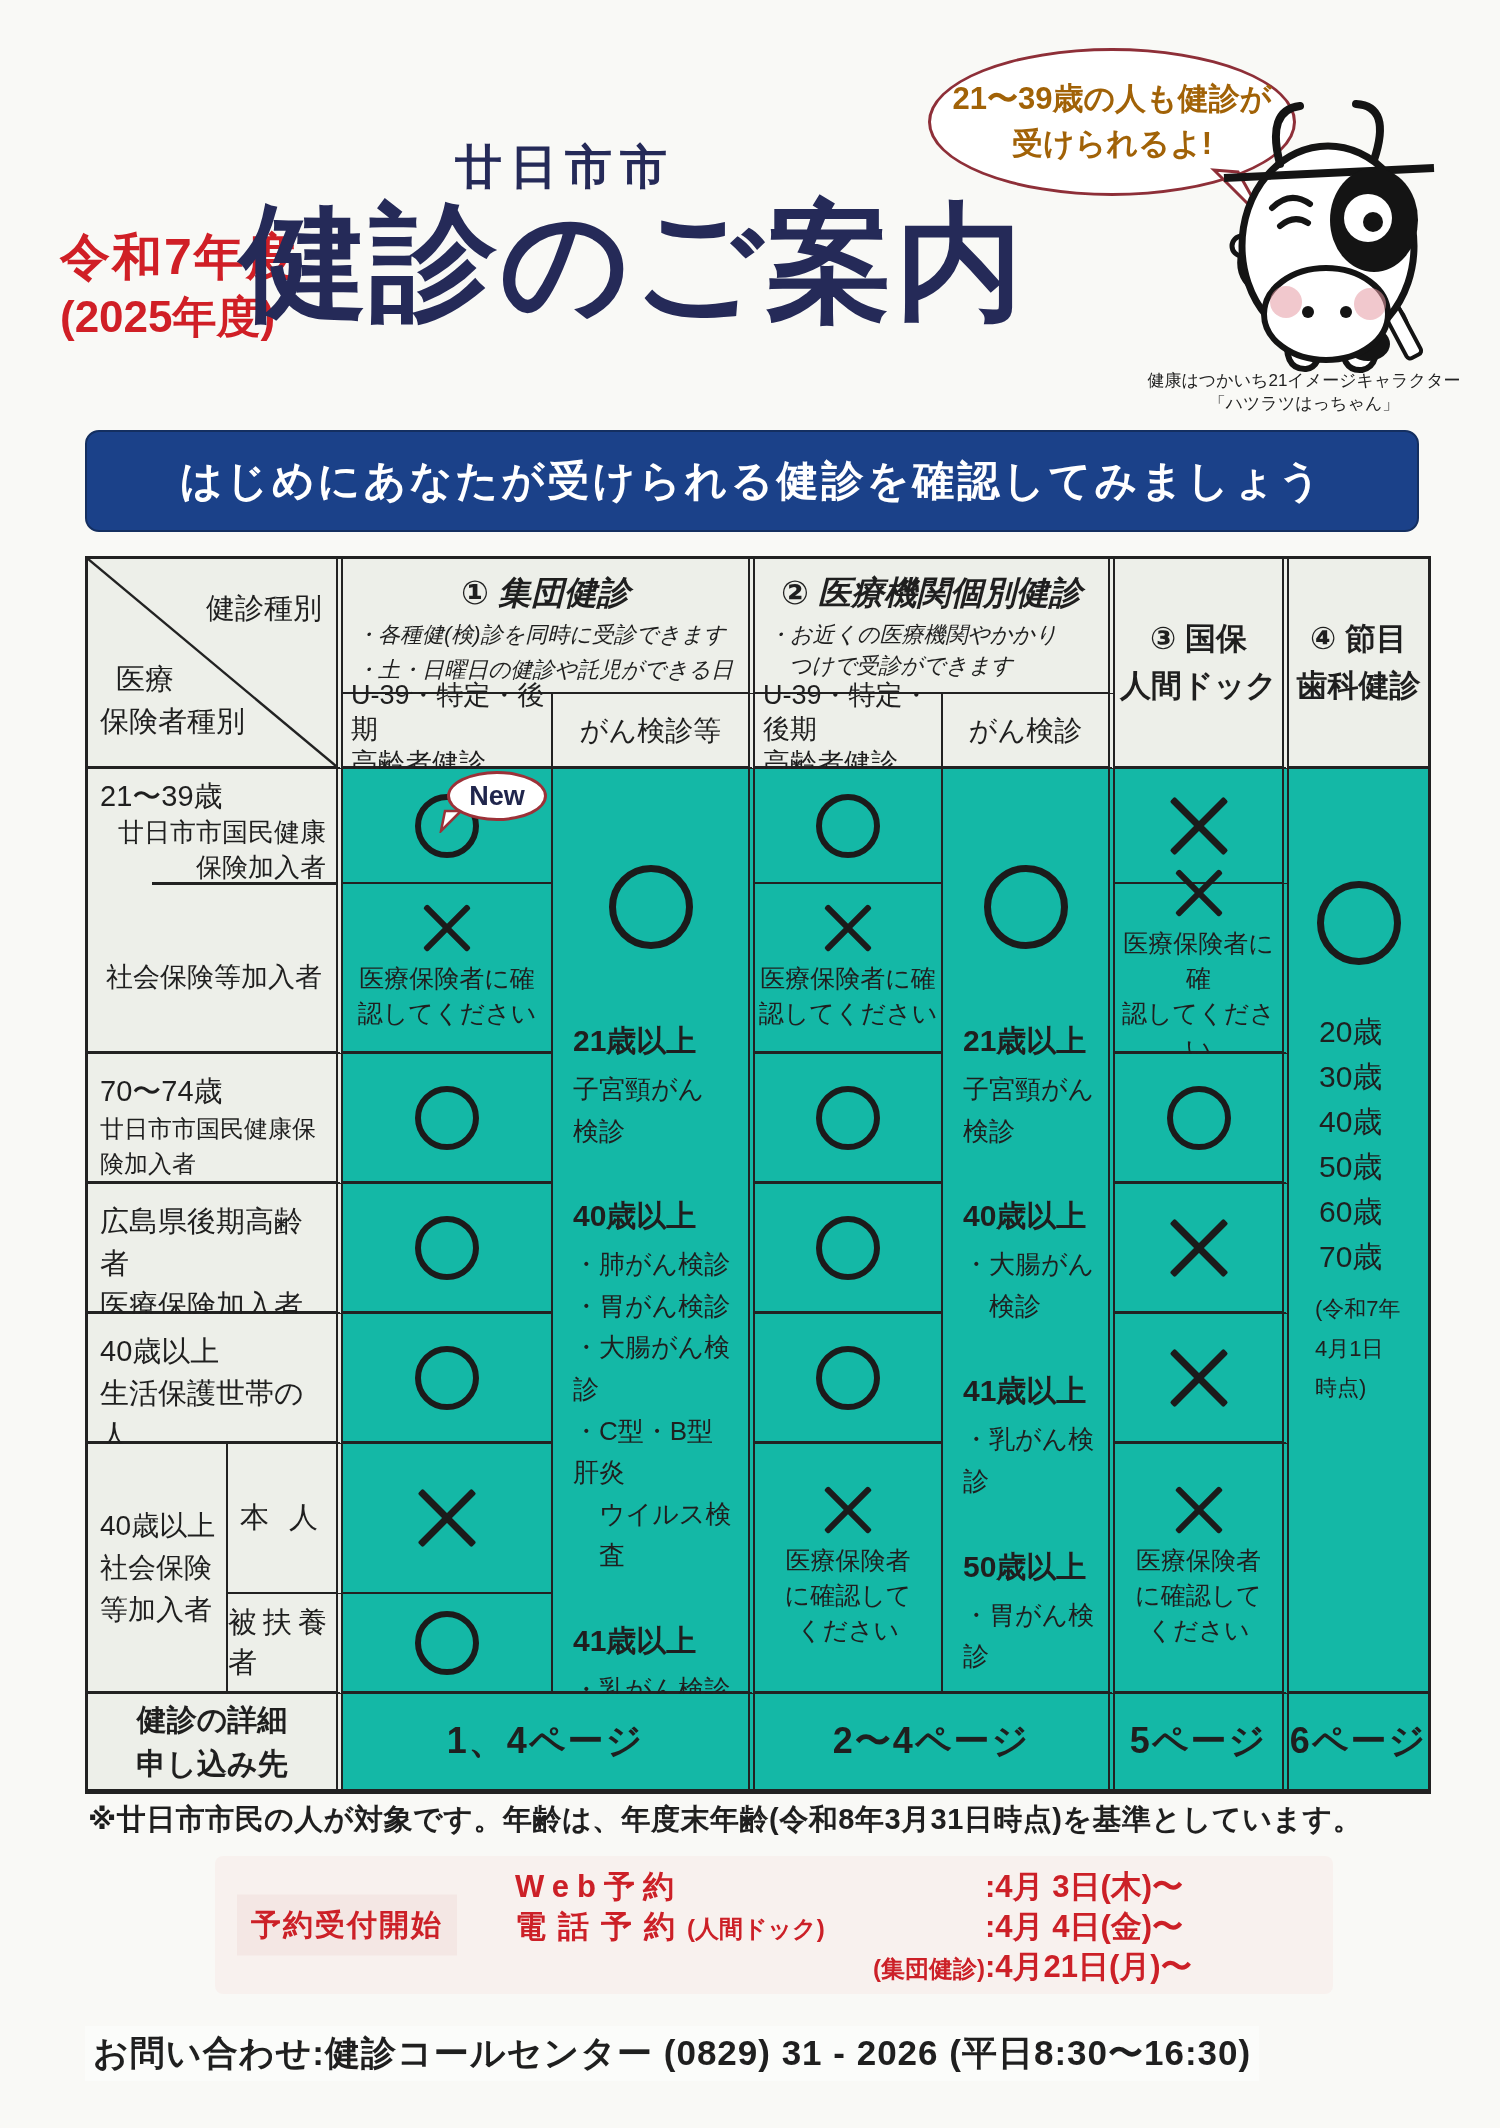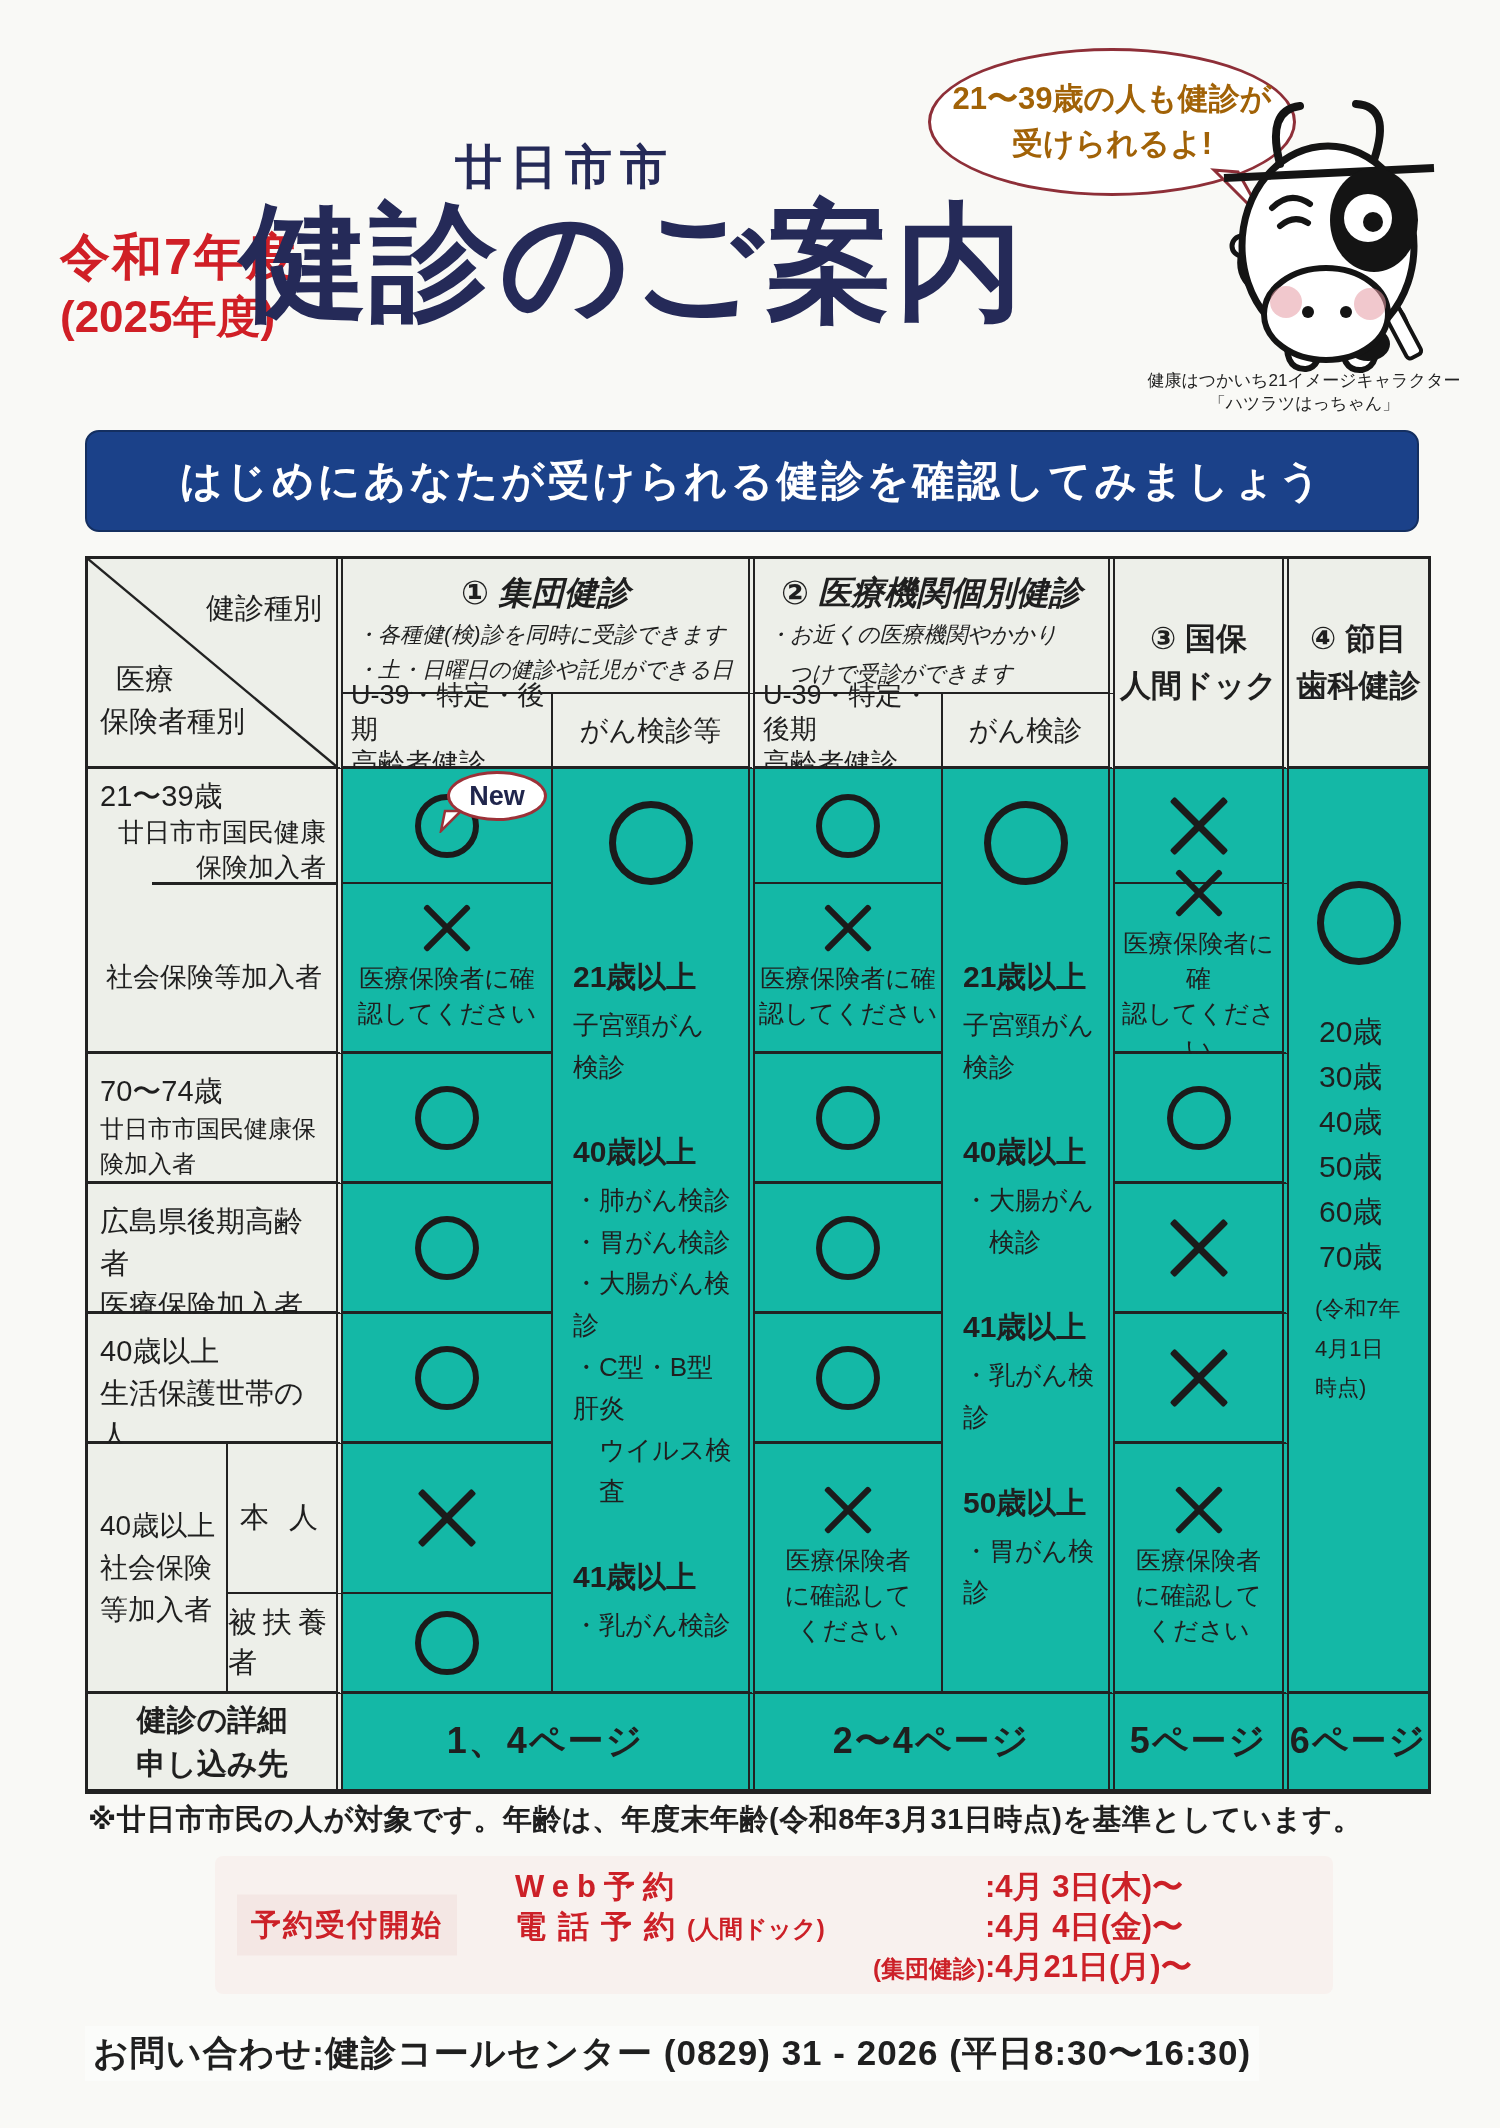--- a/index.html
+++ b/index.html
@@ -50,38 +50,38 @@
   .confirm{font-size:25px;line-height:1.4;text-align:center;margin-top:10px;}
   
   .diag{position:absolute;left:0;top:0;width:100%;height:100%;}
   .corner-top{position:absolute;top:30px;right:14px;font-size:29px;}
   .corner-b1{position:absolute;bottom:66px;left:28px;font-size:29px;}
   .corner-b2{position:absolute;bottom:24px;left:12px;font-size:29px;}
   
   .gh{padding-top:8px;font-style:italic;}
   .gh .t{text-align:center;font-size:33px;font-weight:700;margin-top:4px;}
   .gh .n{font-size:22px;line-height:1.4;padding-left:13px;margin-top:4px;}
-  .gh .n2{padding-left:34px;margin-top:8px;}
+  .gh .n2{padding-left:34px;margin-top:0;}
   .vh{display:flex;flex-direction:column;align-items:center;justify-content:center;
         font-size:31px;font-weight:600;line-height:1.5;}
   .sh{display:flex;flex-direction:column;align-items:flex-start;justify-content:center;
         font-size:27px;line-height:1.25;padding-left:8px;}
   .shc{align-items:center;padding-left:0;font-size:28px;}
   
   .rl{padding:16px 10px 0 12px;font-size:29px;line-height:1.45;}
   .rl .sub{font-size:24px;}
   .g21-age{position:absolute;top:8px;left:12px;font-size:29px;}
   .g21-k{position:absolute;top:46px;right:10px;font-size:26px;line-height:1.35;text-align:right;}
   .g21-div{position:absolute;top:113px;left:26%;right:0;height:3px;background:#222;}
   .g21-s{position:absolute;top:190px;right:14px;font-size:27px;}
   .r67g{display:flex;flex-direction:column;justify-content:center;padding-left:12px;
         font-size:28px;line-height:1.5;}
   .subrow{display:flex;align-items:center;justify-content:center;font-size:29px;letter-spacing:6px;}
   
-  .tall{padding-top:32px;display:block;}
+  .tall{padding-top:96px;display:block;}
   .tall .mk{margin:0 auto;}
   .ctext{margin:68px 10px 0 20px;font-size:26px;line-height:1.6;}
   .age-h{font-size:30px;font-weight:bold;margin-bottom:4px;}
   .mt{margin-top:40px;}
   .ind{padding-left:26px;}
   .dental{padding-top:112px;display:block;}
   .dental .mk{margin:0 auto;}
   .ages{margin:44px 0 0 30px;font-size:30px;line-height:1.5;}
   .dnote{margin:10px 0 0 26px;font-size:22px;line-height:1.8;}
   

